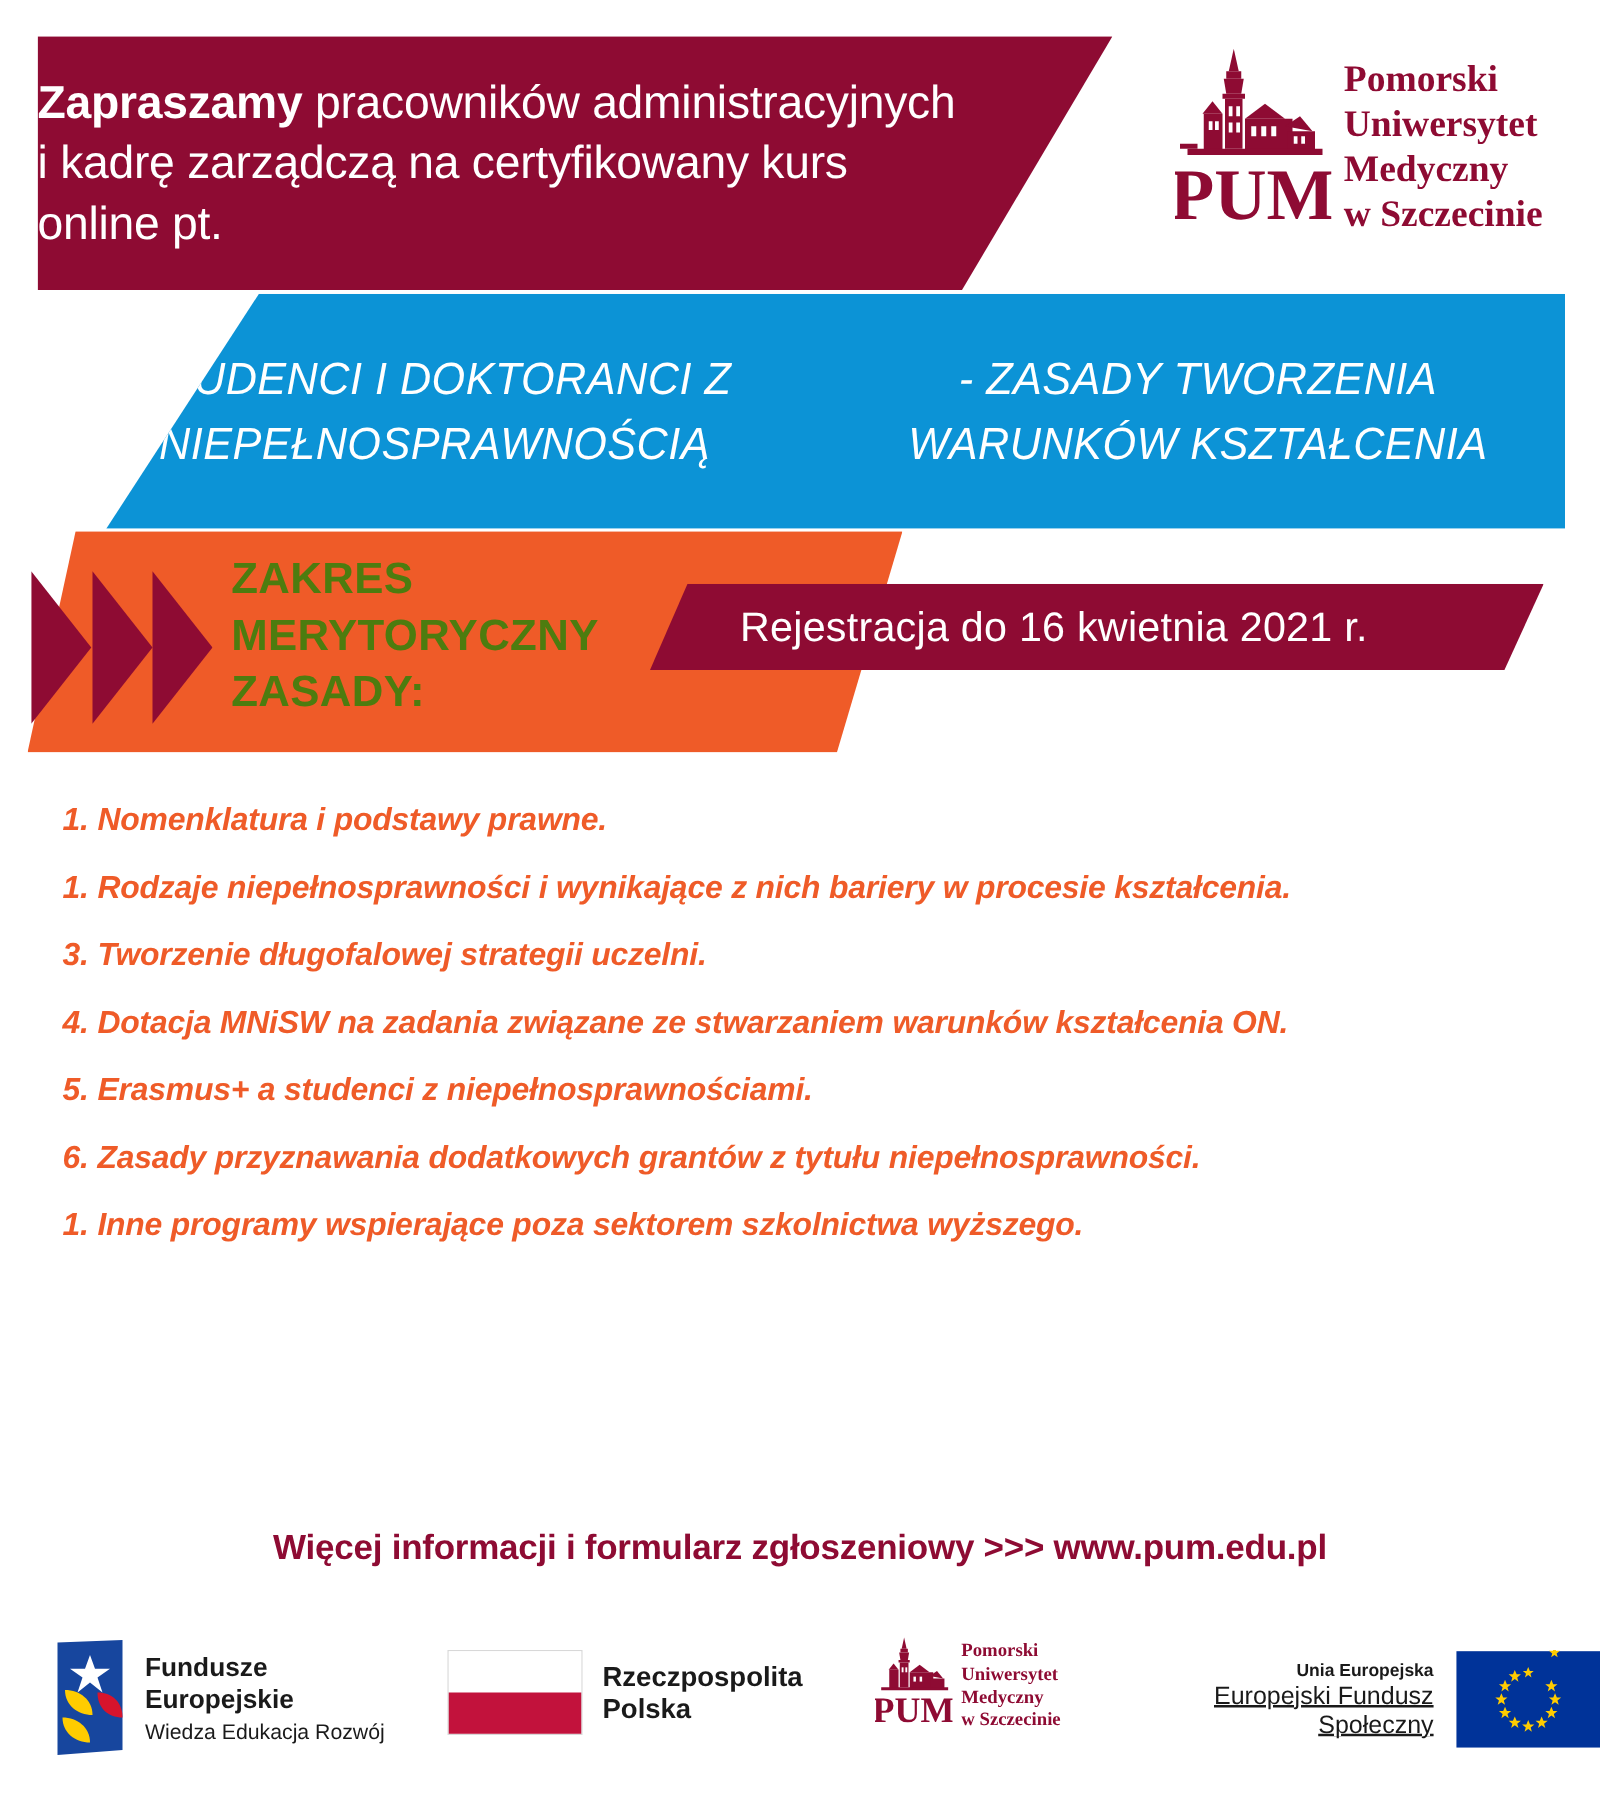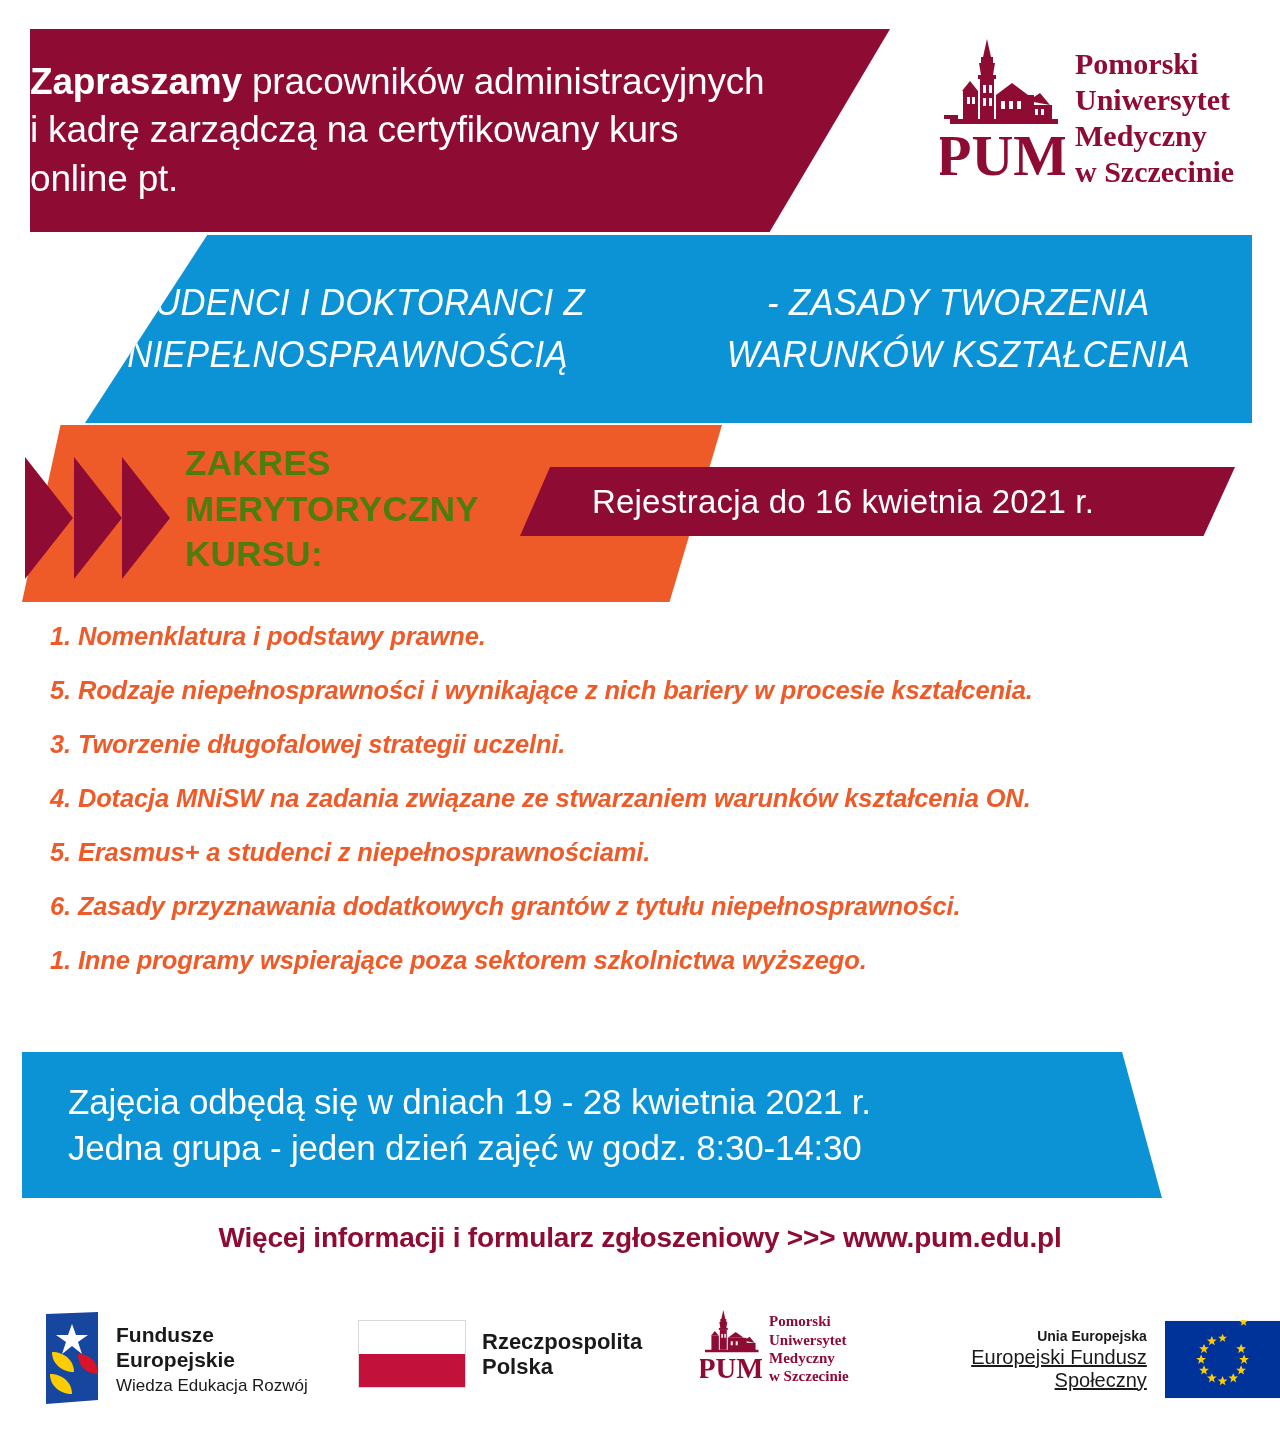--- a/index.html
+++ b/index.html
@@ -83,21 +83,21 @@
     clip-path:polygon(4.2% 0, 100% 0, 95.6% 100%, 0 100%);
     display:flex;align-items:center;
   }
   .reg-text{
     color:#ffffff;font-size:33px;font-weight:400;padding-left:72px;
     letter-spacing:0.2px;
   }
 
   
   .list{
-    position:absolute;left:50px;top:624px;width:1200px;
+    position:absolute;left:50px;top:644px;width:1200px;
   }
   .list-item{
     color:var(--orange);
     font-weight:700;
     font-style:italic;
     font-size:25.5px;
     line-height:1.0;
     margin-bottom:28.5px;
     white-space:nowrap;
     letter-spacing:-0.15px;
@@ -215,41 +215,37 @@
 
   <div class="orange-band"></div>
   <svg class="chevrons" viewBox="0 0 145 126">
     <path d="M0 2 L48 63 L0 124 Z" fill="#8E0B33"></path>
     <path d="M49 2 L97 63 L49 124 Z" fill="#8E0B33"></path>
     <path d="M97 2 L145 63 L97 124 Z" fill="#8E0B33"></path>
   </svg>
   <div class="scope-title">
     <div>ZAKRES</div>
     <div>MERYTORYCZNY</div>
-    <div>KURSU:</div>
+    <div>ZASADY:</div>
   </div>
 
   <div class="reg-band">
     <div class="reg-text">Rejestracja do 16 kwietnia 2021 r.</div>
   </div>
 
   <div class="list">
     <div class="list-item">1. Nomenklatura i podstawy prawne.</div>
-    <div class="list-item">5. Rodzaje niepełnosprawności i wynikające z nich bariery w procesie kształcenia.</div>
+    <div class="list-item">1. Rodzaje niepełnosprawności i wynikające z nich bariery w procesie kształcenia.</div>
     <div class="list-item">3. Tworzenie długofalowej strategii uczelni.</div>
     <div class="list-item">4. Dotacja MNiSW na zadania związane ze stwarzaniem warunków kształcenia ON.</div>
     <div class="list-item">5. Erasmus+ a studenci z niepełnosprawnościami.</div>
     <div class="list-item">6. Zasady przyznawania dodatkowych grantów z tytułu niepełnosprawności.</div>
     <div class="list-item">1. Inne programy wspierające poza sektorem szkolnictwa wyższego.</div>
   </div>
 
-  <div class="dates-band">
-    <div class="dates-line">Zajęcia odbędą się w dniach 19 - 28 kwietnia 2021 r.</div>
-    <div class="dates-line">Jedna grupa - jeden dzień zajęć w godz.  8:30-14:30</div>
-  </div>
 
   <div class="contact">Więcej informacji i formularz zgłoszeniowy &gt;&gt;&gt; www.pum.edu.pl</div>
 
   <div class="footer">
 
     <div class="f-logo rp-logo">
       <div class="rp-flag">
         <div class="w"></div>
         <div class="r"></div>
       </div>

